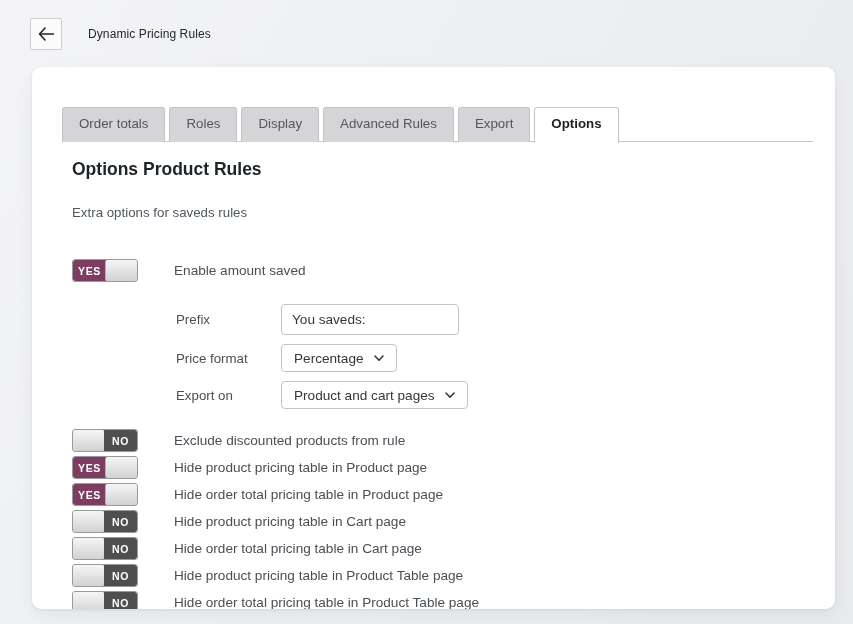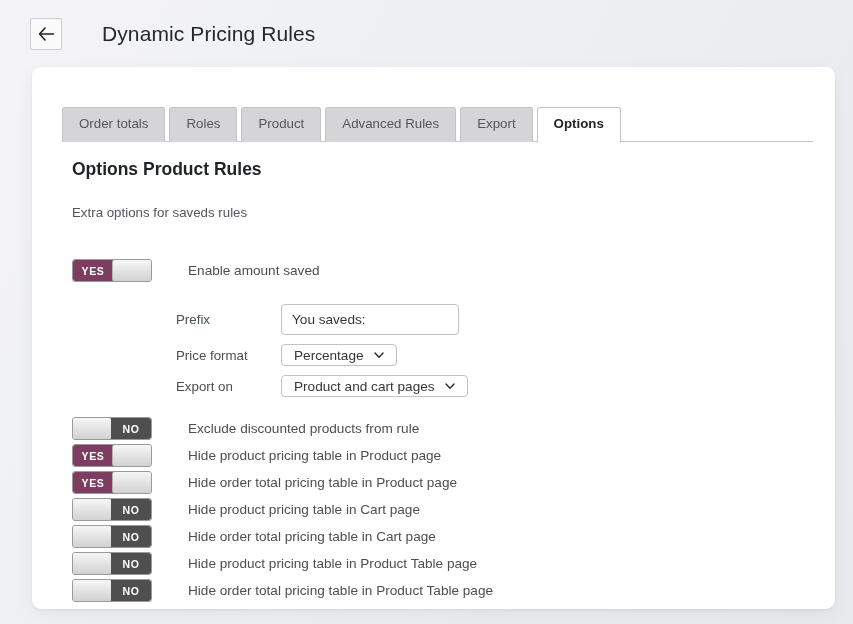--- a/index.html
+++ b/index.html
@@ -32,22 +32,22 @@
     background: #fbfbfc;
     border-radius: 2px;
     display: flex;
     align-items: center;
     justify-content: center;
     cursor: pointer;
     flex: 0 0 auto;
   }
   .back-btn svg { display: block; }
   .page-title {
-    margin-left: 40px;
-    font-size: 21px;
+    margin-left: 26px;
+    font-size: 12px;
     color: #23282d;
     letter-spacing: .1px;
     white-space: nowrap;
   }
 
   
   .card {
     position: absolute;
     left: 32px;
     top: 67px;
@@ -115,21 +115,21 @@
     line-height: 1.3;
   }
   .section-desc {
     font-size: 13.3px;
     color: #50575e;
     margin: 25px 0 0 0;
   }
 
   
   .toggle {
-    width: 80px;
+    width: 66px;
     height: 23px;
     border-radius: 3px;
     display: flex;
     align-items: stretch;
     cursor: pointer;
     flex: 0 0 auto;
     overflow: hidden;
     border: 1px solid #9a9a9a;
     position: relative;
   }
@@ -198,21 +198,21 @@
     border: 1px solid #bfc3c7;
     border-radius: 4px;
     background: #fff;
     font-family: inherit;
     font-size: 13.6px;
     color: #32373c;
     padding: 0 10px;
     outline: none;
   }
   .selectbox {
-    height: 22px;
+    height: 28px;
     border: 1px solid #bfc3c7;
     border-radius: 4px;
     background: #fff;
     font-size: 13.6px;
     color: #32373c;
     padding: 0 11px 0 12px;
     display: inline-flex;
     align-items: center;
     gap: 9px;
     cursor: pointer;
@@ -242,21 +242,21 @@
   </div>
   <div class="page-title">Dynamic Pricing Rules</div>
 </div>
 
 <div class="card">
 
   <div class="tabs-wrap">
     <div class="tabs">
       <div class="tab">Order totals</div>
       <div class="tab">Roles</div>
-      <div class="tab">Product</div>
+      <div class="tab">Display</div>
       <div class="tab">Advanced Rules</div>
       <div class="tab">Export</div>
       <div class="tab active">Options</div>
     </div>
   </div>
 
   <div class="content">
 
     <h2 class="section-title">Options Product Rules</h2>
     <p class="section-desc">Extra options for saveds rules</p>

